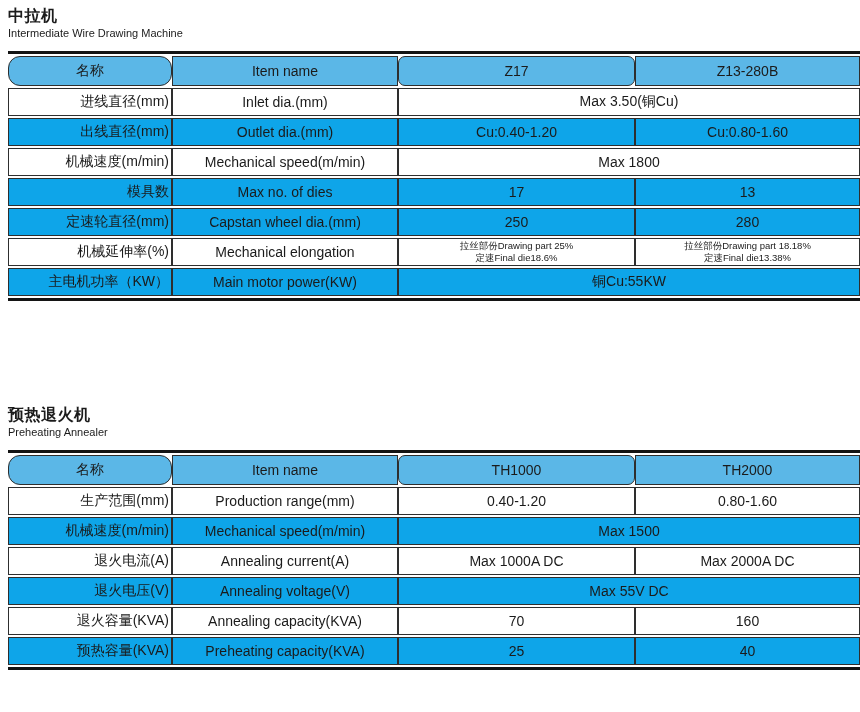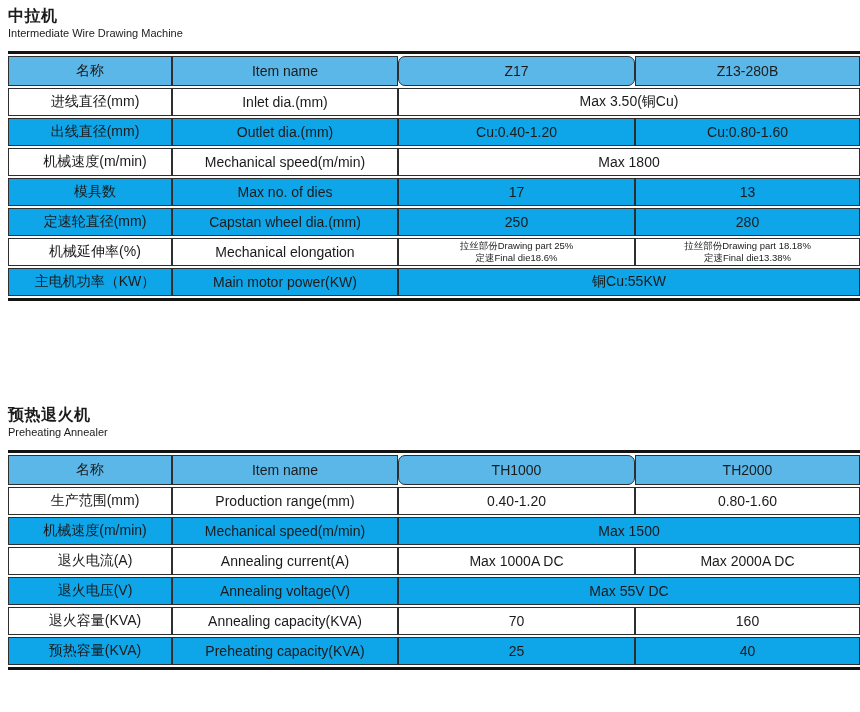--- a/index.html
+++ b/index.html
@@ -25,24 +25,24 @@
   }
   .spec th, .spec td {
     border:1px solid #2e2e2e;
     height:26px; padding:0 2px;
     text-align:center; vertical-align:middle;
     overflow:hidden; white-space:nowrap;
   }
   .spec th {
     background:#5bb7e7; font-weight:normal; height:28px;
   }
-  .c1 { width:158px; }
+  .c1 { width:158px;border-radius:12px; }
   .c2 { width:220px; }
   .c3 { width:231px;border-radius:7px; }
-  .spec td.label { text-align:center; padding-left:12px; }
+  .spec td.label { text-align:right; padding-left:12px; }
   tr.white td { background:#ffffff; }
   tr.gray td { background:#0ea5e9; }
   td.small-val { font-size:9.5px; line-height:1.3; }
   td.small-val .blk { display:inline-block; text-align:center; vertical-align:middle; }
   td.small-val span { display:block; }
 </style>
 </head>
 <body>
 
 <div class="page">

